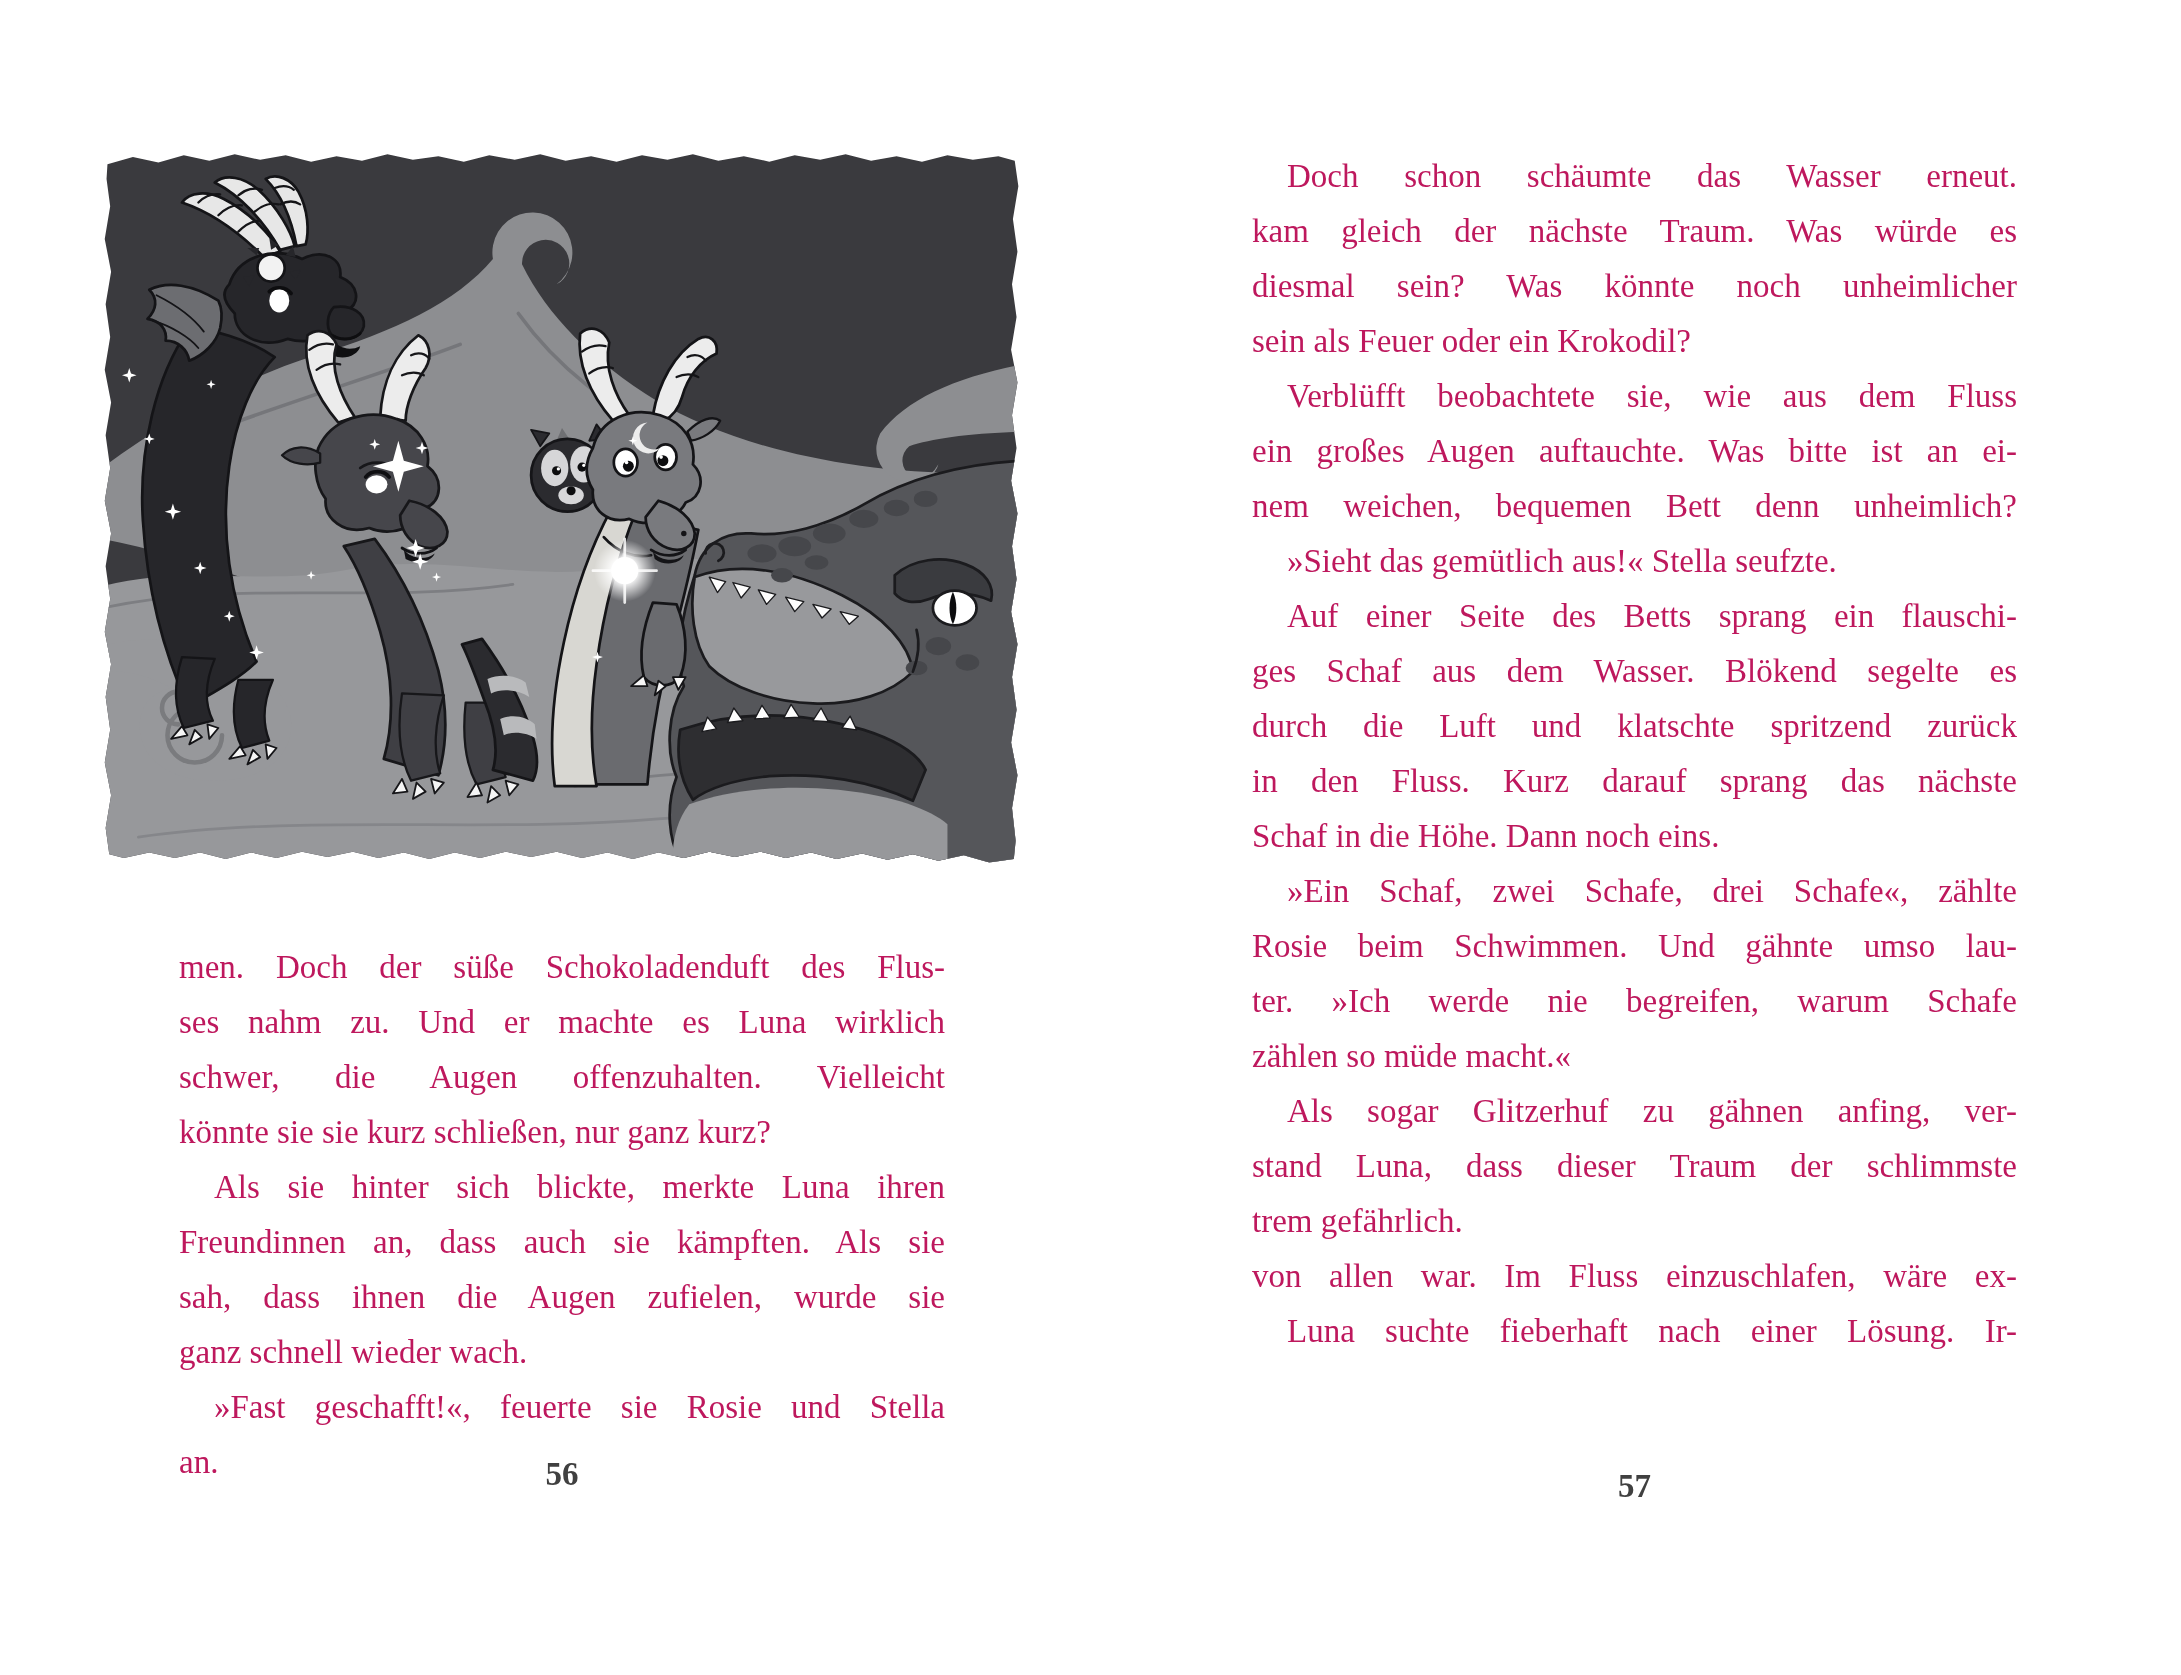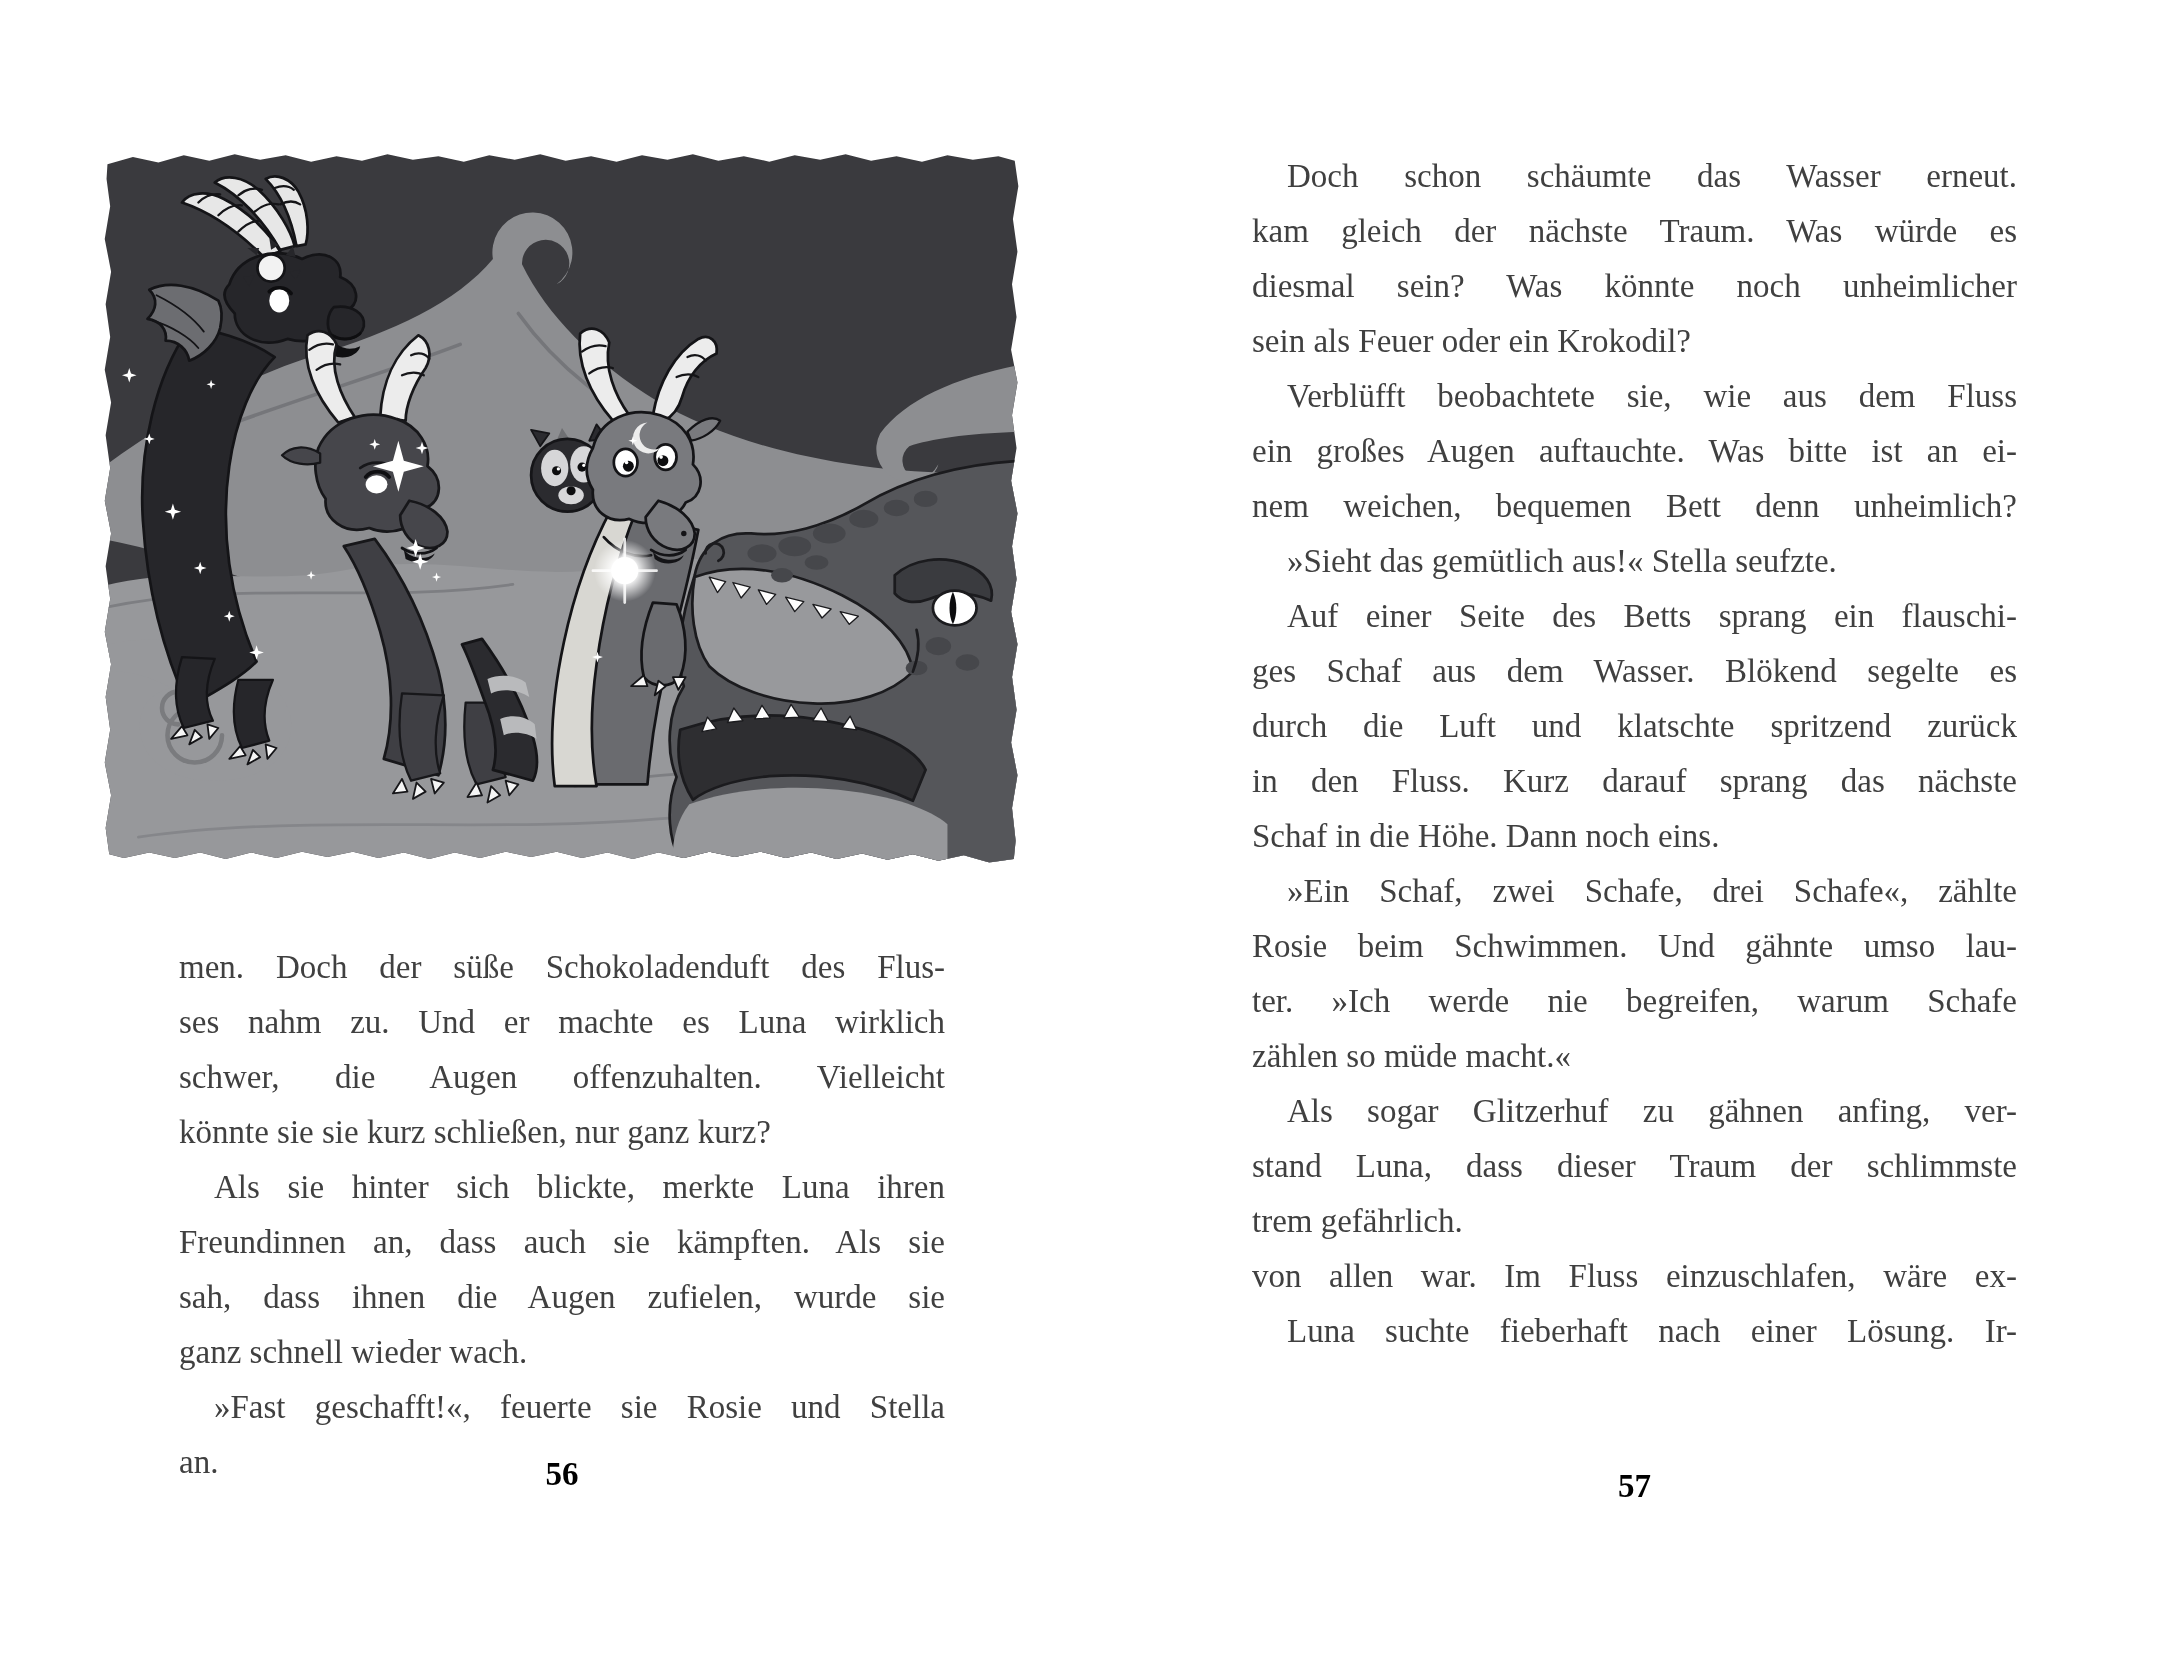--- a/index.html
+++ b/index.html
@@ -12,31 +12,31 @@
   }
   .spread{position:absolute;inset:0;}
   .illustration{
     position:absolute;left:102px;top:148px;width:920px;height:720px;
   }
   .illustration svg{display:block;width:100%;height:100%;}
   svg path, svg ellipse, svg circle{stroke-linejoin:round;stroke-linecap:round;}
   .textcol{
     position:absolute;
     font-size:33px;line-height:55px;
-    color:#404040;
+    color:#be185d;
   }
   .textcol-left{left:179px;top:940px;width:766px;}
   .textcol-right{left:1252px;top:149px;width:765px;}
   .line{text-align:justify;text-align-last:justify;white-space:normal;}
   .line.last{text-align-last:left;}
   .line.indent{text-indent:35px;}
   .italic{}
   .pagenum{
     position:absolute;text-align:center;
-    font-size:33px;font-weight:700;color:#000000;
+    font-size:33px;font-weight:700;color:#404040;
   }
   .pagenum-left{left:179px;width:766px;top:1456px;}
   .pagenum-right{left:1252px;width:765px;top:1456px;margin-top:12px;}
 </style>
 </head>
 <body>
 
 <div class="spread">
 
   <div>

